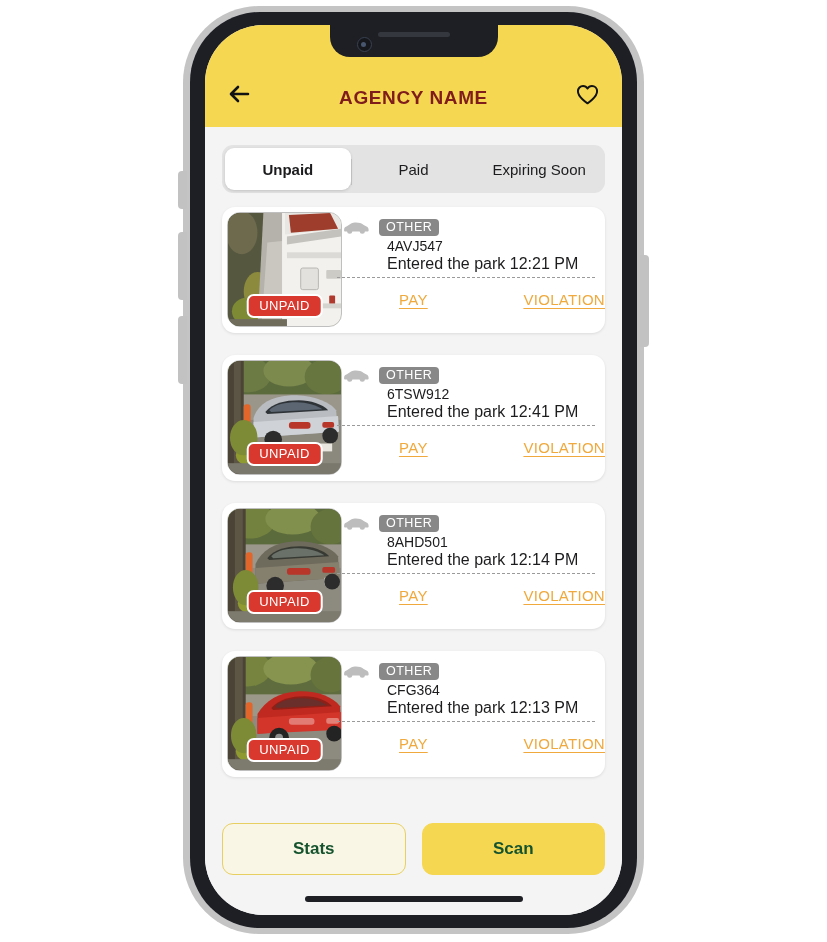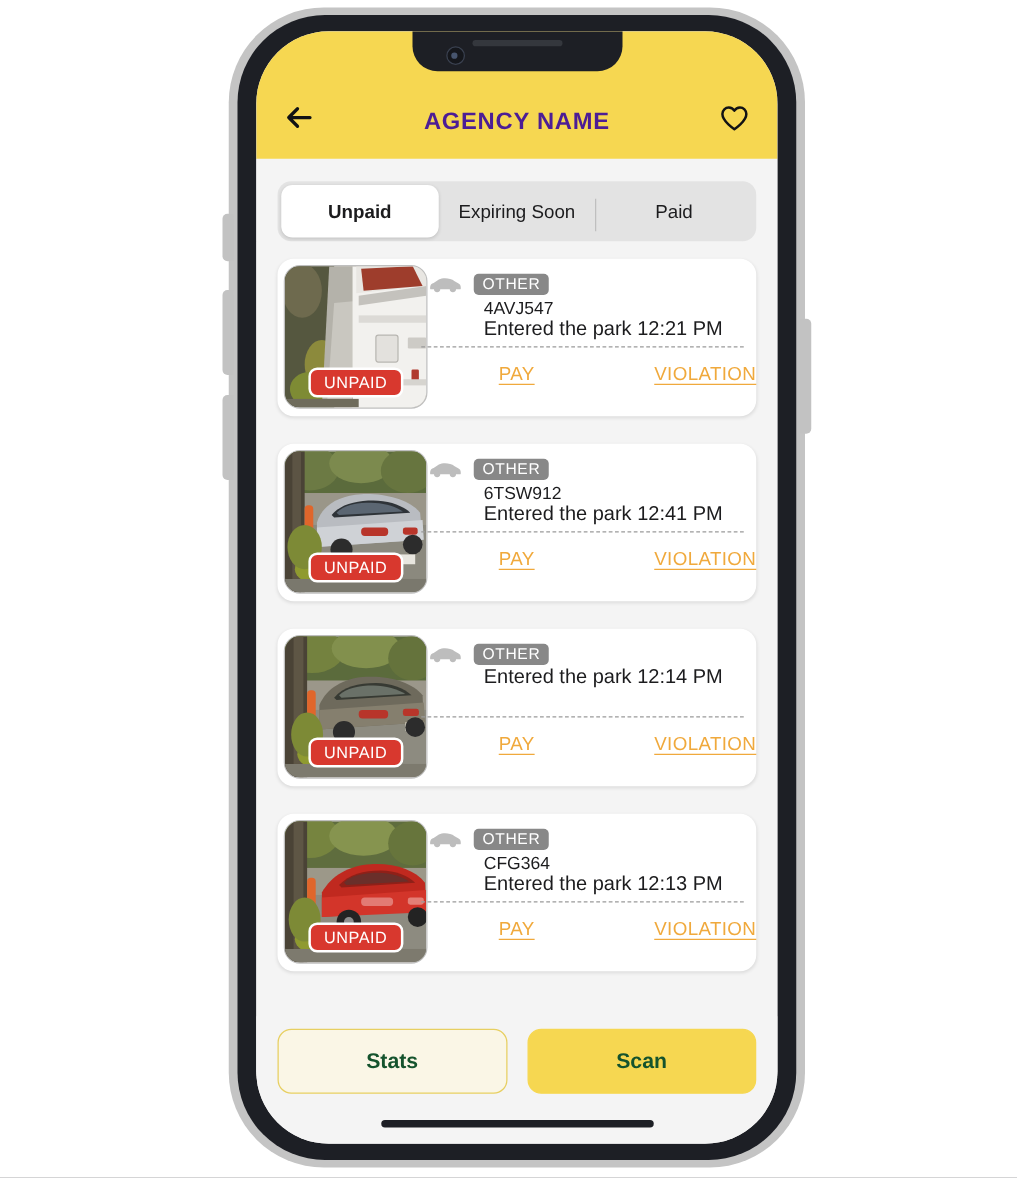--- a/index.html
+++ b/index.html
@@ -123,21 +123,21 @@
     align-items: center;
     justify-content: flex-start;
     cursor: pointer;
   }
   .hdr-title {
     flex: 1;
     text-align: center;
     font-size: 19px;
     font-weight: bold;
     letter-spacing: 0.6px;
-    color: #4c1d95;
+    color: #7f1d1d;
   }
   .hdr-fav {
     width: 34px;
     height: 30px;
     display: flex;
     align-items: center;
     justify-content: flex-end;
     cursor: pointer;
   }
 
@@ -358,25 +358,25 @@
         </svg>
       </div>
     </div>
 
     <div class="tabs-wrap">
       <div class="tabs">
         <div class="tab active">
           <span>Unpaid</span>
         </div>
         <div class="tab">
-          <span>Expiring Soon</span>
-        </div>
-        <div class="tab">
           <span class="tab-sep" style="left:0"></span>
           <span>Paid</span>
+        </div>
+        <div class="tab">
+          <span>Expiring Soon</span>
         </div>
       </div>
     </div>
 
     <div class="list">
 
       <div class="card">
         <div class="thumb">
           <svg viewBox="0 0 115 115" preserveAspectRatio="none">
             <rect width="115" height="115" fill="#8a8577"></rect>
@@ -496,20 +496,21 @@
         </div>
         <div class="card-body">
           <div class="meta-row">
             <svg class="car-icon" viewBox="0 0 40 24">
               <path d="M3 16 C3 13 5 11.5 7 11 L13 7 C15 5.9 17.5 5.6 20 5.6 C24 5.6 28 6.6 31 9 L35 11.4 C37 12.2 38 13.8 38 16 L38 17.3 C38 18 37.5 18.4 36.8 18.4 L4.2 18.4 C3.5 18.4 3 18 3 17.3 Z" fill="#bdbdbd"></path>
               <circle cx="11" cy="18" r="3.6" fill="#bdbdbd"></circle>
               <circle cx="29" cy="18" r="3.6" fill="#bdbdbd"></circle>
             </svg>
             <span class="type-badge">OTHER</span>
           </div>
+          <div class="plate">8AHD501</div>
           <div class="entered">Entered the park 12:14 PM</div>
           <div class="divider"></div>
           <div class="actions">
             <span class="link link-pay">PAY</span>
             <span class="link link-violation">VIOLATION</span>
           </div>
         </div>
       </div>
 
       <div class="card">

